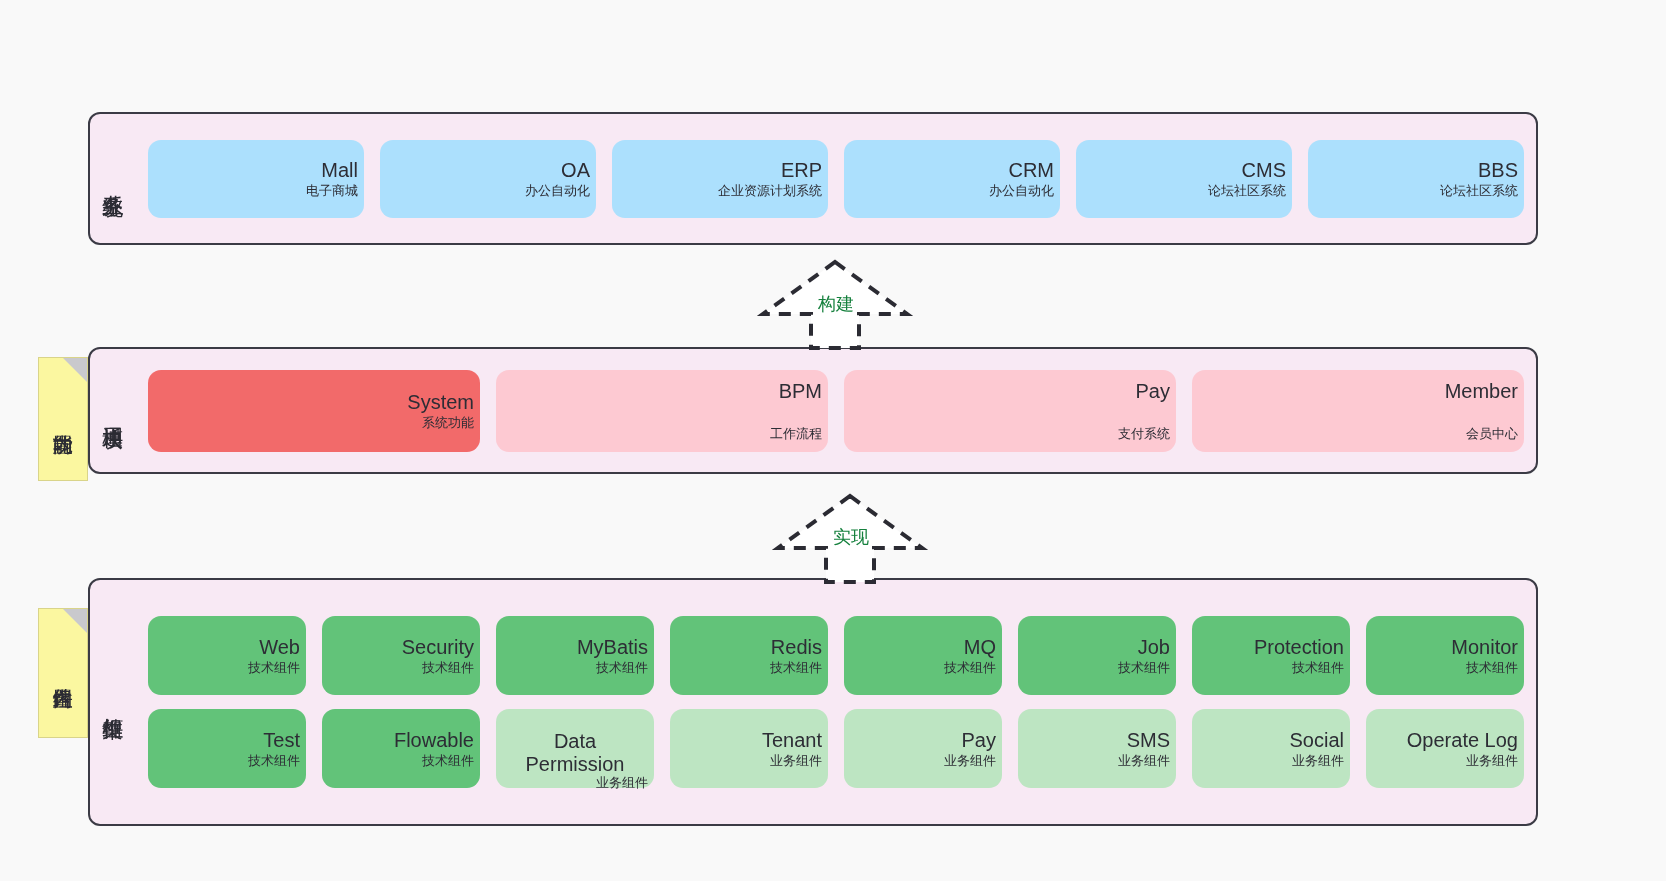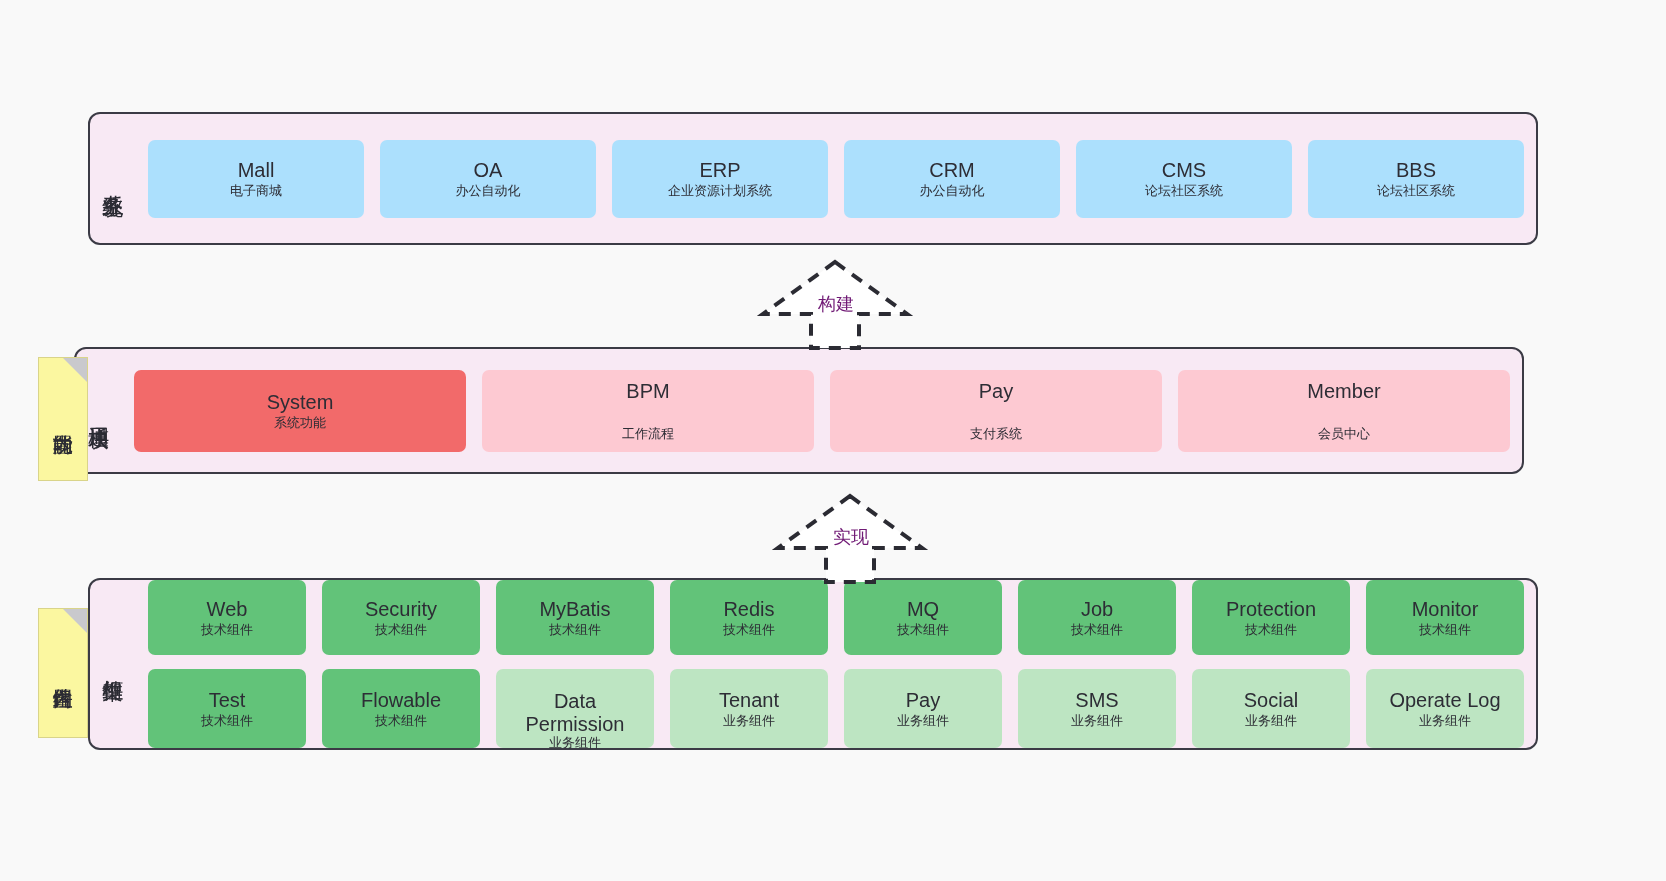--- a/index.html
+++ b/index.html
@@ -46,24 +46,24 @@
   }
   .row {
     display: flex;
     gap: 16px;
     justify-content: space-between;
   }
 
   
   .card {
     flex: 1 1 0;
-    border-radius: 7px;
+    border-radius: 13px;
     display: flex;
     flex-direction: column;
-    align-items: center;
+    align-items: flex-end;
     justify-content: center;
     text-align: center;
     color: #2d2d35;
     line-height: 1.22;
     padding: 4px 6px;
     user-select: none;
   }
   .card .t1 { font-size: 20px; }
   .card .t2 { font-size: 13px; }
   .c-blue      { background: #ace0fd; }
@@ -98,21 +98,21 @@
   }
 
   
   .arrow {
     position: absolute;
     z-index: 3;
   }
   .arrow-label {
     position: absolute;
     font-size: 18px;
-    color: #701a75;
+    color: #15803d;
     background: transparent;
     user-select: none;
     white-space: nowrap;
     z-index: 4;
   }
 </style>
 </head>
 <body>
 
 <div id="stage">
@@ -152,21 +152,21 @@
   <svg class="arrow" style="left:755px; top:258px;" width="160" height="92" viewBox="0 0 160 92">
     <polygon points="80,4 152,56 104,56 104,90 56,90 56,56 8,56" fill="#ffffff" stroke="#2b2b33" stroke-width="4" stroke-dasharray="12,9" stroke-linejoin="miter"></polygon>
   </svg>
   <div class="arrow-label" style="left:818px; top:292px;">构建</div>
 
   <div class="sticky" style="left:38px; top:357px; width:50px; height:124px;">
     <span class="fold"></span>
     <span>内置功能</span>
   </div>
 
-  <div class="layer" style="left:74px; top:347px; width:1450px; height:127px;">
+  <div class="layer" style="left:88px; top:347px; width:1450px; height:127px;">
     <div class="layer-title">通用模块</div>
     <div class="layer-body">
       <div class="row" style="height:82px;">
         <div class="card c-red">
           <span class="t1">System</span>
           <span class="t2">系统功能</span>
         </div>
         <div class="card c-pink">
           <span class="t1">BPM</span>
           <span class="t2">工作流程</span>
@@ -186,21 +186,21 @@
   <svg class="arrow" style="left:770px; top:492px;" width="160" height="92" viewBox="0 0 160 92">
     <polygon points="80,4 152,56 104,56 104,90 56,90 56,56 8,56" fill="#ffffff" stroke="#2b2b33" stroke-width="4" stroke-dasharray="12,9" stroke-linejoin="miter"></polygon>
   </svg>
   <div class="arrow-label" style="left:833px; top:525px;">实现</div>
 
   <div class="sticky" style="left:38px; top:608px; width:50px; height:130px;">
     <span class="fold"></span>
     <span>内置组件</span>
   </div>
 
-  <div class="layer" style="left:88px; top:578px; width:1450px; height:172px;">
+  <div class="layer" style="left:88px; top:578px; width:1450px; height:248px;">
     <div class="layer-title">框架组件</div>
     <div class="layer-body">
 
       <div class="row" style="height:79px;">
         <div class="card c-green">
           <span class="t1">Web</span>
           <span class="t2">技术组件</span>
         </div>
         <div class="card c-green">
           <span class="t1">Security</span>

